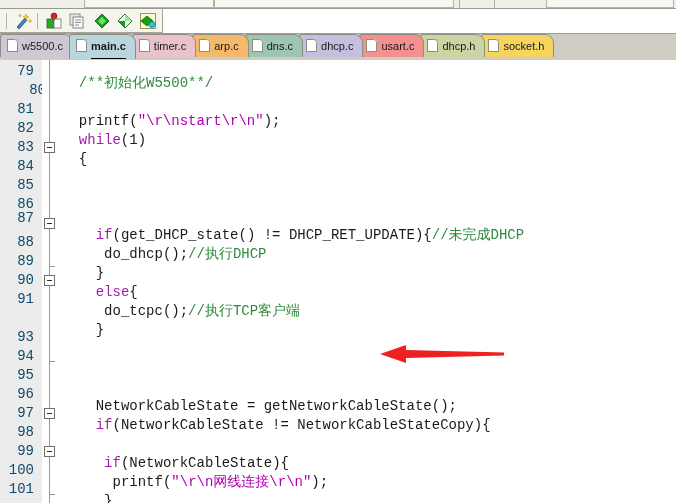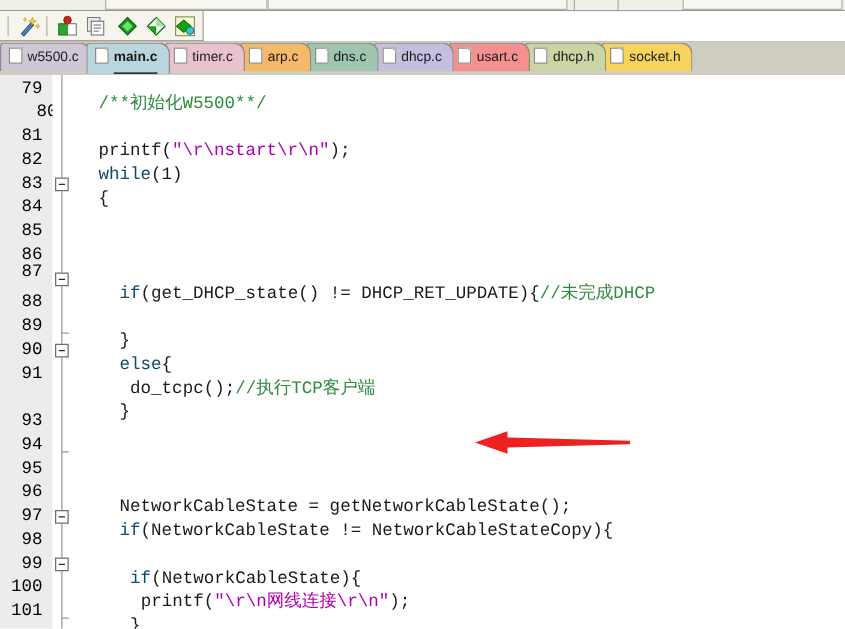--- a/index.html
+++ b/index.html
@@ -185,35 +185,35 @@
     left: 62px; top: 12px;
     right: 0; height: 443px;
   }
   .ln {
     position: absolute;
     left: 0;
     width: 34px;
     text-align: right;
     font-family: "Liberation Mono", monospace;
     font-size: 14px;
-    color: #000000;
+    color: #0c4a6e;
     height: 19px;
     line-height: 19px;
   }
   .cl {
     position: absolute;
     left: 0;
     white-space: pre;
     font-family: "Liberation Mono", monospace;
     font-size: 14px;
     height: 19px;
     line-height: 19px;
     color: #1a1a1a;
   }
-  .kw  { color: #0c4a6e; }
+  .kw  { color: #a21caf; }
   .cm  { color: #2e8b3d; }
   .str { color: #b000b0; }
   .pl  { color: #1a1a1a; }
 
   
   .foldbox {
     position: absolute;
     left: 2px;
     width: 11px; height: 11px;
     border: 1px solid #6e6e6e;
@@ -357,20 +357,21 @@
       <div class="foldbox" style="top: 348px;"></div>
       <div class="foldbox" style="top: 386px;"></div>
       <div class="foldtick" style="top: 434px;"></div>
     </div>
   <div class="code-area">
       <div class="cl" style="top: 2px; left: 16.84px;"><span class="cm">/**初始化W5500**/</span></div>
       <div class="cl" style="top: 40px; left: 16.84px;"><span class="pl">printf(</span><span class="str">"\r\nstart\r\n"</span><span class="pl">);</span></div>
       <div class="cl" style="top: 59px; left: 16.84px;"><span class="kw">while</span><span class="pl">(1)</span></div>
       <div class="cl" style="top: 78px; left: 16.84px;"><span class="pl">{</span></div>
       <div class="cl" style="top: 154px; left: 33.68px;"><span class="kw">if</span><span class="pl">(get_DHCP_state() != DHCP_RET_UPDATE){</span><span class="cm">//未完成DHCP</span></div>
+      <div class="cl" style="top: 173px; left: 42.1px;"><span class="pl">do_dhcp();</span><span class="cm">//执行DHCP</span></div>
       <div class="cl" style="top: 192px; left: 33.68px;"><span class="pl">}</span></div>
       <div class="cl" style="top: 211px; left: 33.68px;"><span class="kw">else</span><span class="pl">{</span></div>
       <div class="cl" style="top: 230px; left: 42.1px;"><span class="pl">do_tcpc();</span><span class="cm">//执行TCP客户端</span></div>
       <div class="cl" style="top: 249px; left: 33.68px;"><span class="pl">}</span></div>
       <div class="cl" style="top: 344px; left: 33.68px;"><span class="kw">if</span><span class="pl">(NetworkCableState != NetworkCableStateCopy){</span></div>
       <div class="cl" style="top: 325px; left: 33.68px;"><span class="pl">NetworkCableState = getNetworkCableState();</span></div>
       <div class="cl" style="top: 382px; left: 42.1px;"><span class="kw">if</span><span class="pl">(NetworkCableState){</span></div>
       <div class="cl" style="top: 401px; left: 50.52px;"><span class="pl">printf(</span><span class="str">"\r\n网线连接\r\n"</span><span class="pl">);</span></div>
       <div class="cl" style="top: 420px; left: 42.1px;"><span class="pl">}</span></div>
     </div>

